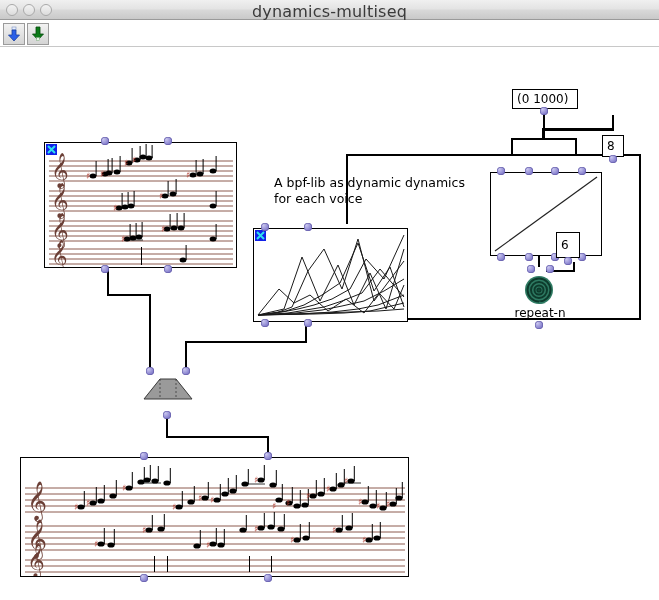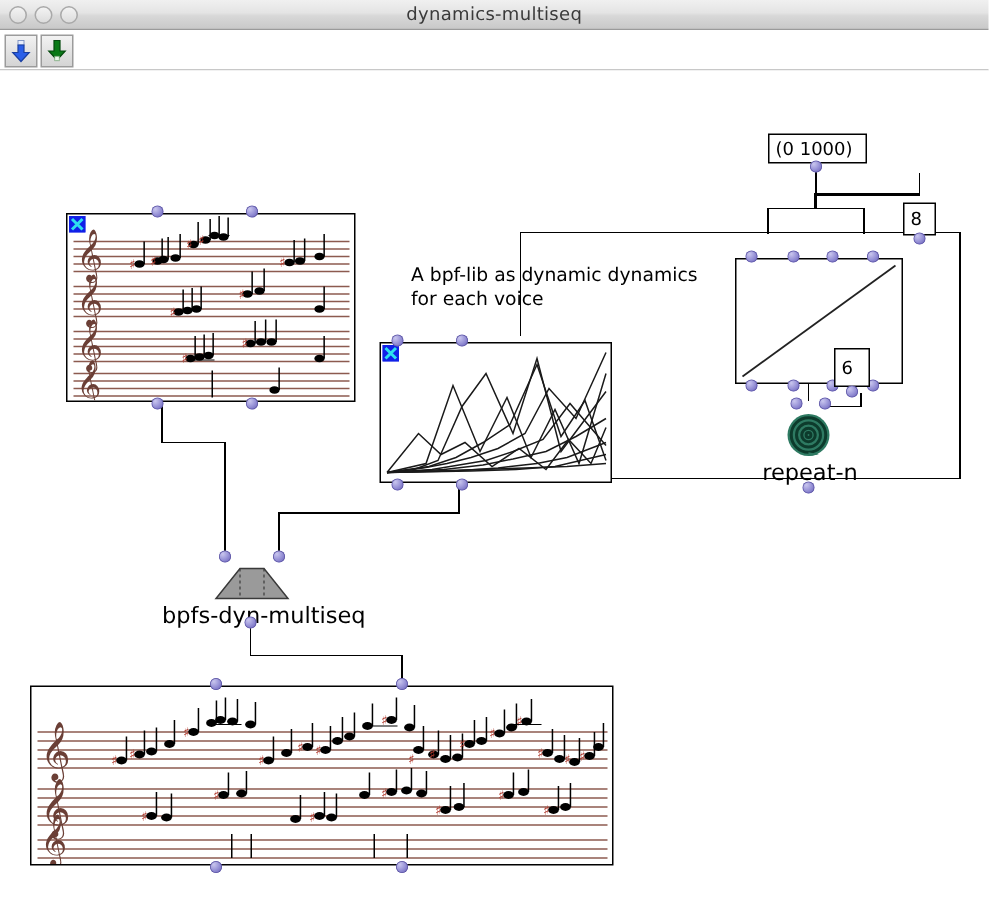--- a/index.html
+++ b/index.html
@@ -13,21 +13,21 @@
 
   
   .titlebar{
     position:absolute;left:0;top:0;width:659px;height:20px;
     background:linear-gradient(to bottom,#f0f0f0 0%,#e4e4e4 45%,#d8d8d8 55%,#c9c9c9 100%);
     border-bottom:1px solid #9a9a9a;
     box-sizing:border-box;
   }
   .title-text{
     position:absolute;left:0;top:2px;width:659px;text-align:center;
-    font-size:12px;color:#3a3a3a;letter-spacing:.2px;
+    font-size:16px;color:#3a3a3a;letter-spacing:.2px;
   }
   .traffic{position:absolute;left:6px;top:4px;width:56px;height:13px;}
   .tl{
     position:absolute;top:0;width:12px;height:12px;border-radius:50%;
     background:linear-gradient(to bottom,#f3f3f3,#dcdcdc);
     border:1px solid #a9a9a9;box-sizing:border-box;
   }
   .tl.c1{left:0;} .tl.c2{left:17px;} .tl.c3{left:34px;}
 
   
@@ -76,21 +76,21 @@
 
   
   .port{
     position:absolute;width:8px;height:8px;border-radius:50%;
     background:radial-gradient(circle at 32% 30%,#c9c6ee 0%,#9a95d8 45%,#7a73c4 75%,#5d56a8 100%);
     box-shadow:0 0 0 .5px #5a53a2 inset;
   }
   .comment{
     position:absolute;font-size:12.5px;color:#000;line-height:16px;white-space:pre-line;
   }
-  .objname{position:absolute;font-size:15px;color:#000;white-space:nowrap;text-align:center;}
+  .objname{position:absolute;font-size:12px;color:#000;white-space:nowrap;text-align:center;}
 </style>
 </head>
 <body>
 
 <div class="window">
 
   <div class="titlebar">
     <div class="traffic">
       <div class="tl c1"></div>
       <div class="tl c2"></div>
@@ -347,21 +347,20 @@
     <div class="port" style="left:182px;top:320px;"></div>
     <div class="obox" style="left:142px;top:330px;width:52px;height:24px;">
       <svg width="52" height="24" viewBox="0 0 52 24">
         <polygon points="18,2 34,2 50,22 2,22" fill="#9a9a9a" stroke="#3a3a3a" stroke-width="1"></polygon>
         <g stroke="#3a3a3a" stroke-width=".8" stroke-dasharray="2,2">
           <line x1="18" y1="2" x2="18" y2="22"></line>
           <line x1="34" y1="2" x2="34" y2="22"></line>
         </g>
       </svg>
     </div>
-    <div class="objname" style="left:108px;top:354px;width:120px;">bpfs-dyn-multiseq</div>
     <div class="port" style="left:163px;top:364px;"></div>
 
     <div class="obox editbox" style="left:20px;top:410px;width:389px;height:120px;">
       <svg width="387" height="118" viewBox="0 0 387 118">
 
         <g stroke="#8c5a4f" stroke-width="1">
           <line x1="4" y1="30" x2="384" y2="30"></line>
             <line x1="4" y1="36" x2="384" y2="36"></line>
           <line x1="4" y1="42" x2="384" y2="42"></line>
             <line x1="4" y1="48" x2="384" y2="48"></line>

